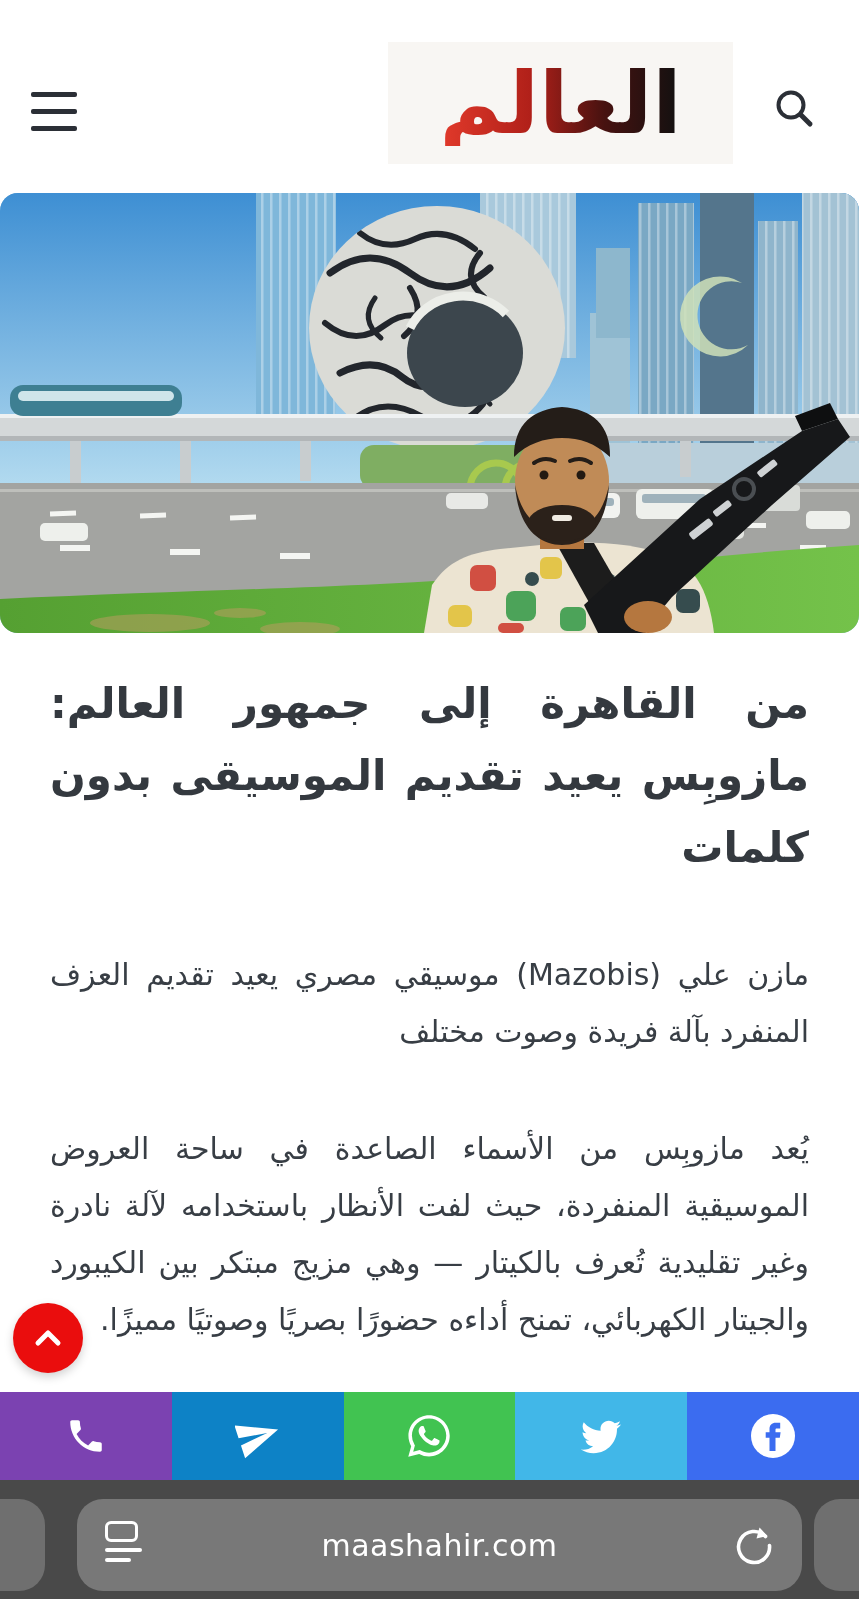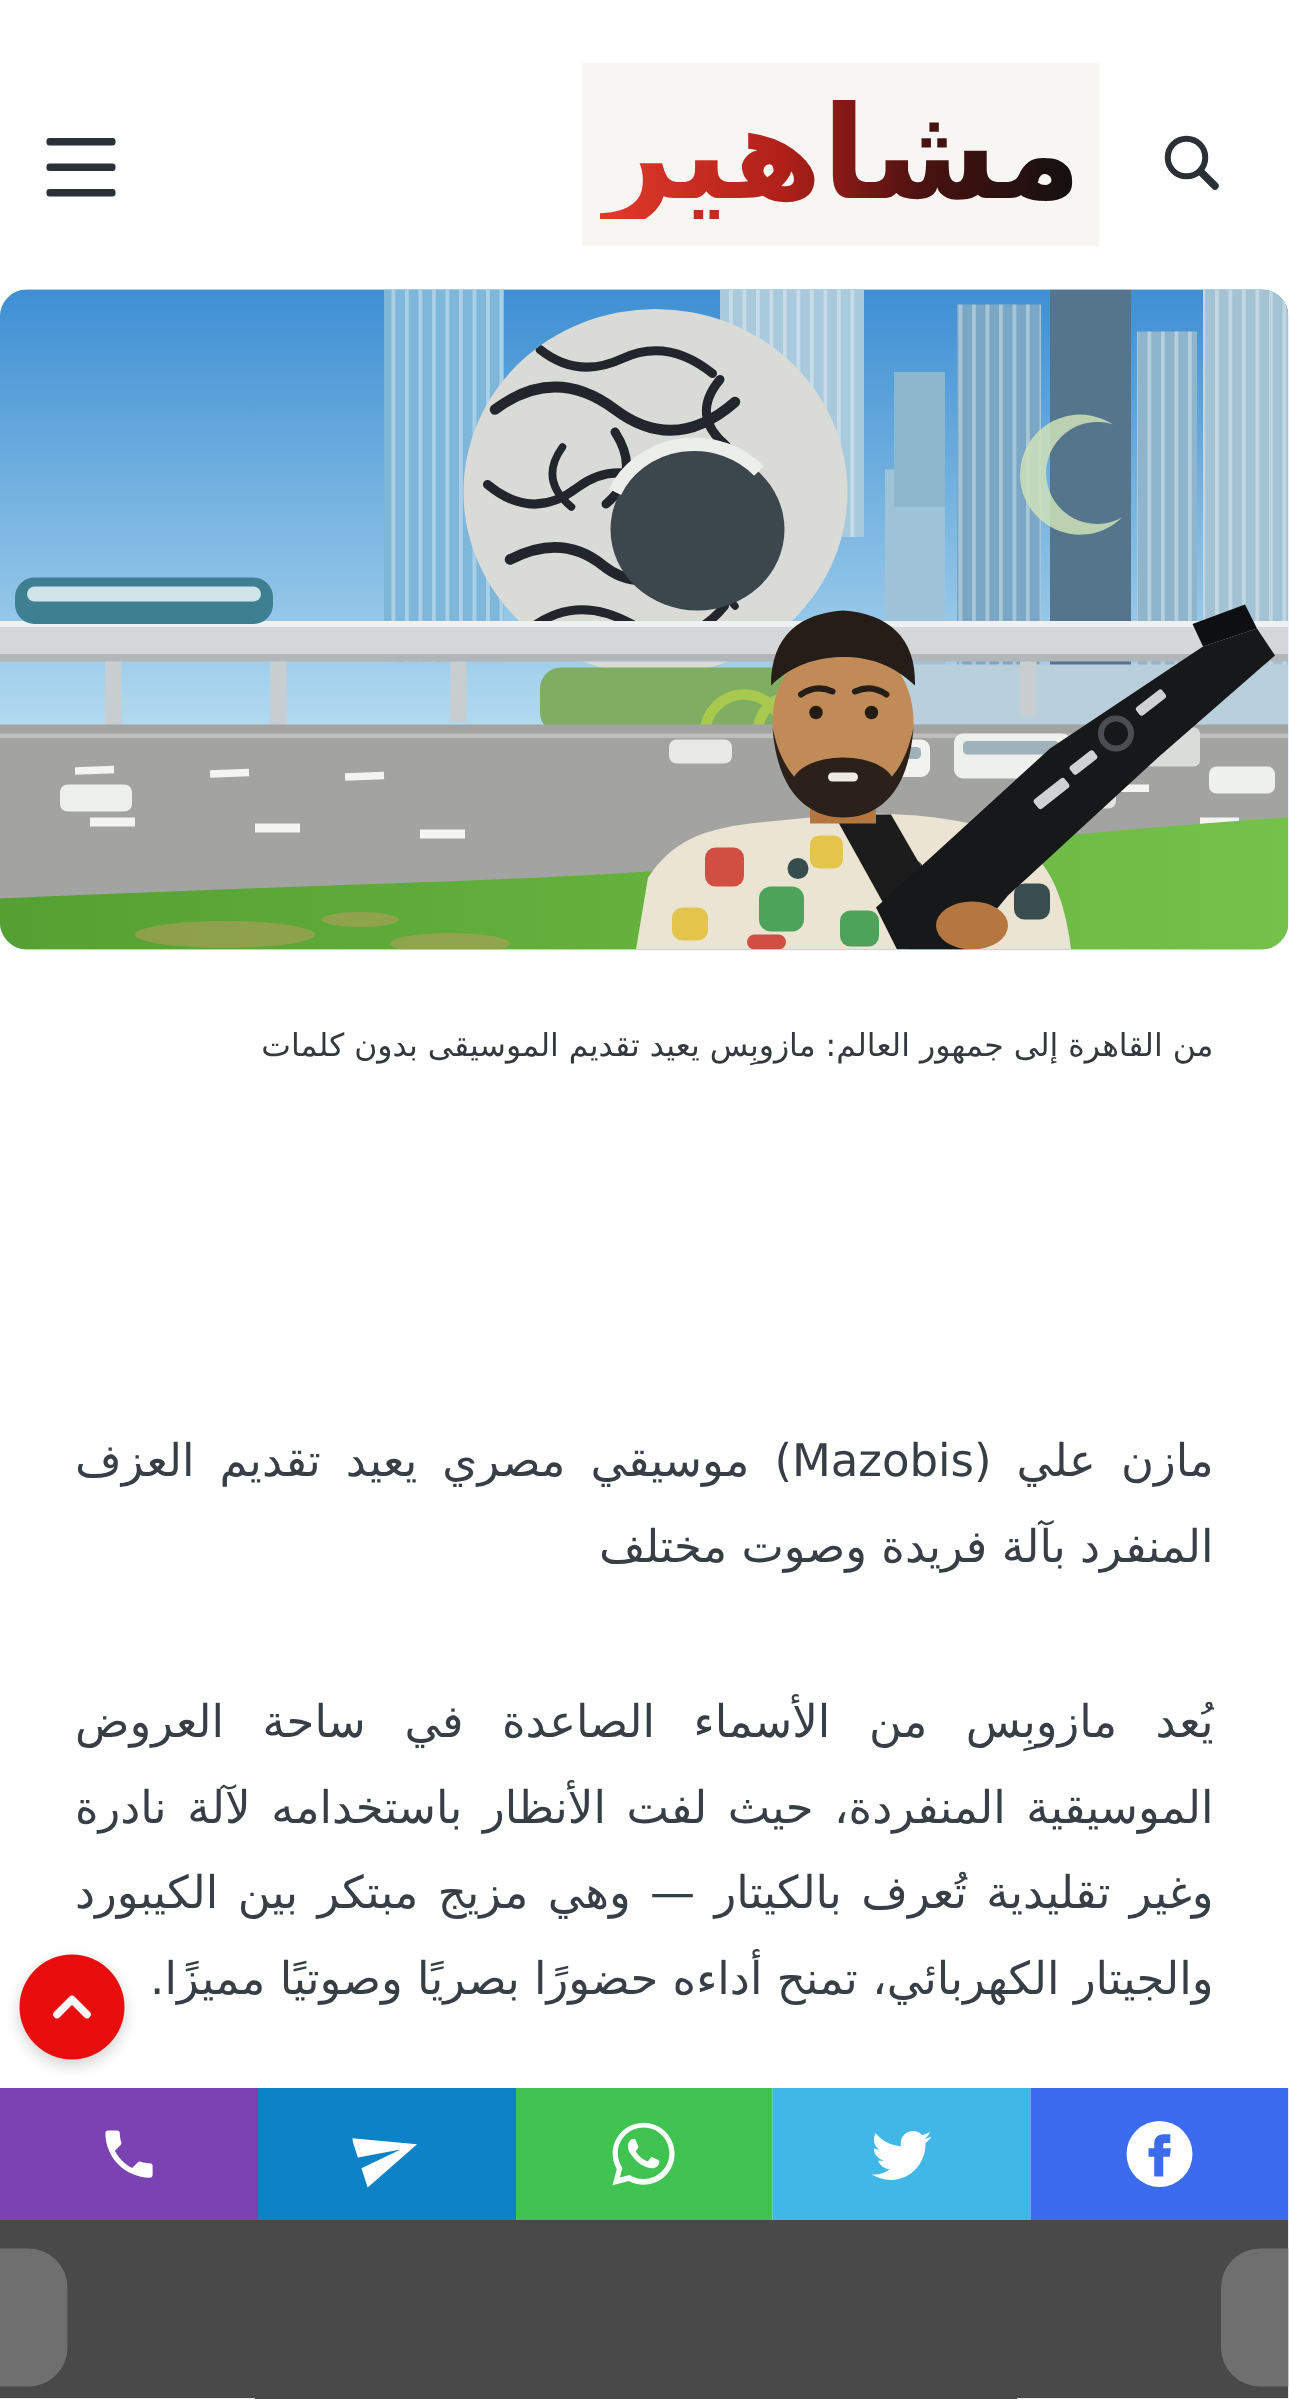--- a/index.html
+++ b/index.html
@@ -13,21 +13,21 @@
   .logo-box{position:absolute;left:388px;top:42px;width:345px;height:122px;background:#f8f6f3;display:flex;align-items:center;justify-content:center;cursor:pointer;}
   .logo-text{direction:rtl;font-size:86px;font-weight:bold;line-height:1;background:linear-gradient(90deg,#e23a2b 0%,#b02019 38%,#471210 68%,#101010 100%);-webkit-background-clip:text;background-clip:text;color:transparent;}
   .search-btn{position:absolute;left:771px;top:85px;width:46px;height:46px;cursor:pointer;}
 
   
   .hero{position:absolute;top:193px;left:0;width:859px;height:440px;border-radius:18px;overflow:hidden;background:#7fb7da;}
   .hero svg{display:block;}
 
   
   .artext{position:absolute;left:50px;width:759px;direction:rtl;text-align:justify;color:#383e45;margin:0;}
-  .title{top:668px;font-size:21px;line-height:58px;color:#34393f;font-weight:normal;}
+  .title{top:668px;font-size:42px;line-height:72px;color:#34393f;font-weight:bold;}
   .lead{top:946px;font-size:30px;line-height:57px;}
   .bodytext{top:1120px;font-size:30px;line-height:57px;}
 
   
   .scroll-top{position:absolute;left:13px;top:1303px;width:70px;height:70px;border-radius:50%;border:none;background:#ea0d0d;display:flex;align-items:center;justify-content:center;cursor:pointer;box-shadow:0 4px 10px rgba(0,0,0,.18);z-index:5;}
 
   
   .share-bar{position:absolute;top:1392px;left:0;width:859px;height:88px;display:flex;z-index:4;}
   .share-item{flex:1;display:flex;align-items:center;justify-content:center;cursor:pointer;}
 
@@ -49,21 +49,21 @@
 
 <div class="screen">
 
   <header class="header">
     <div class="hamburger">
       <span></span>
       <span></span>
       <span></span>
     </div>
     <div class="logo-box">
-      <span class="logo-text">مشاهير</span>
+      <span class="logo-text">العالم</span>
     </div>
     <div class="search-btn">
       <svg width="46" height="46" viewBox="0 0 46 46">
         <circle cx="20" cy="20" r="12.5" fill="none" stroke="#2b2f36" stroke-width="4"></circle>
         <line x1="29.5" y1="29.5" x2="39" y2="39" stroke="#2b2f36" stroke-width="5" stroke-linecap="round"></line>
       </svg>
     </div>
   </header>
 
   <div class="hero">
@@ -247,15 +247,29 @@
       <svg width="46" height="46" viewBox="0 0 46 46">
         <circle cx="23" cy="23" r="22" fill="#fff"></circle>
         <path fill="#3b6cf0" d="M26.6 15.6h3.6V9.8h-4.4c-4 0-6.3 2.4-6.3 6.4v3h-3.8v5.6h3.8V38h6V24.8h4.3l.8-5.6h-5.1v-2.2c0-1 .4-1.4 1.1-1.4z"></path>
       </svg>
     </a>
   </div>
 
   <div class="browser-bar">
     <div class="tab-sliver sliver-left"></div>
     <div class="tab-sliver sliver-right"></div>
+    <div class="url-pill">
+      <div class="page-menu">
+        <div class="pm-box"></div>
+        <div class="pm-l1"></div>
+        <div class="pm-l2"></div>
+      </div>
+      <span class="url-text">maashahir.com</span>
+      <div class="reload-btn">
+        <svg width="44" height="44" viewBox="0 0 44 44">
+          <path d="M33.5 13.5 A15.5 15.5 0 1 0 37.5 22.5" fill="none" stroke="#fff" stroke-width="3.6" stroke-linecap="round"></path>
+          <path d="M27.5 4.5 L35.5 13 L24.5 15.5 Z" fill="#fff"></path>
+        </svg>
+      </div>
+    </div>
   </div>
 
 </div>
 
 </body></html>

